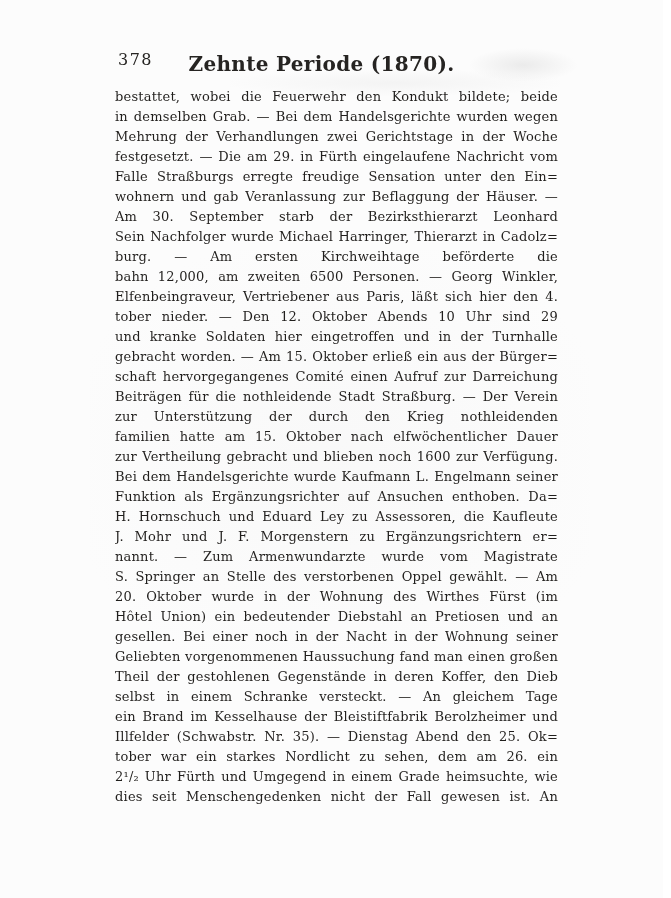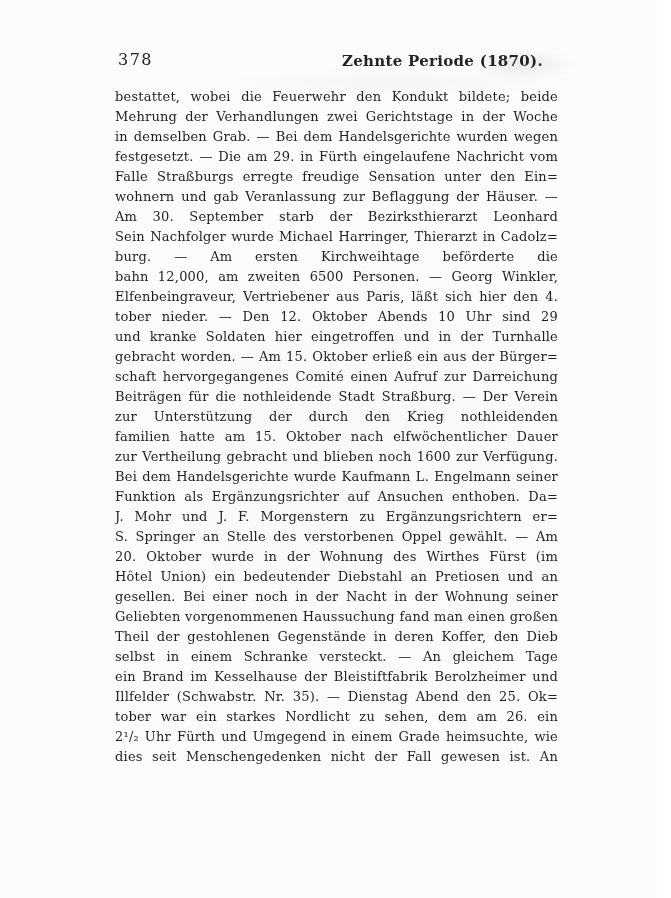--- a/index.html
+++ b/index.html
@@ -25,21 +25,21 @@
     position:absolute;left:90px;top:250px;width:500px;height:420px;
     background:radial-gradient(ellipse at center, rgba(225,225,225,0.12), rgba(252,252,252,0) 80%);
     pointer-events:none;
   }
   .pagenum{
     position:absolute;left:118px;top:50px;
     font-size:16px;letter-spacing:1.5px;color:#262422;
   }
   .runhead{
     position:absolute;left:100px;top:52px;width:443px;
-    text-align:right;font-size:15px;color:#262422;letter-spacing:0.3px;
+    text-align:center;font-size:20px;color:#262422;letter-spacing:0.3px;
     font-weight:bold;
   }
   .bodytext{
     position:absolute;left:115px;top:87px;width:443px;
   }
   .line{
     height:20px;line-height:20px;overflow:hidden;
     font-size:13px;color:#211f1d;
     text-align:justify;text-align-last:justify;
     letter-spacing:0.2px;
@@ -50,41 +50,43 @@
 <body>
 
 <div class="scan">
   <div class="smudge2"></div>
   <div class="smudge1"></div>
   <div class="smudge3"></div>
   <span class="pagenum">378</span>
   <span class="runhead">Zehnte Periode (1870).</span>
   <div class="bodytext">
       <div class="line">bestattet, wobei die Feuerwehr den Kondukt bildete; beide ruhen</div>
+      <div class="line">in demselben Grab. — Bei dem Handelsgerichte wurden wegen</div>
       <div class="line">Mehrung der Verhandlungen zwei Gerichtstage in der Woche</div>
-      <div class="line">in demselben Grab. — Bei dem Handelsgerichte wurden wegen</div>
       <div class="line">festgesetzt. — Die am 29. in Fürth eingelaufene Nachricht vom</div>
       <div class="line">Falle Straßburgs erregte freudige Sensation unter den Ein=</div>
       <div class="line">wohnern und gab Veranlassung zur Beflaggung der Häuser. —</div>
       <div class="line">Am 30. September starb der Bezirksthierarzt Leonhard Guthmann.</div>
       <div class="line">Sein Nachfolger wurde Michael Harringer, Thierarzt in Cadolz=</div>
       <div class="line">burg. — Am ersten Kirchweihtage beförderte die Ludwigs=Eisen=</div>
       <div class="line">bahn 12,000, am zweiten 6500 Personen. — Georg Winkler,</div>
       <div class="line">Elfenbeingraveur, Vertriebener aus Paris, läßt sich hier den 4. Ok=</div>
       <div class="line">tober nieder. — Den 12. Oktober Abends 10 Uhr sind 29 verwundete</div>
       <div class="line">und kranke Soldaten hier eingetroffen und in der Turnhalle unter=</div>
       <div class="line">gebracht worden. — Am 15. Oktober erließ ein aus der Bürger=</div>
       <div class="line">schaft hervorgegangenes Comité einen Aufruf zur Darreichung von</div>
       <div class="line">Beiträgen für die nothleidende Stadt Straßburg. — Der Verein</div>
       <div class="line">zur Unterstützung der durch den Krieg nothleidenden Handwerker=</div>
       <div class="line">familien hatte am 15. Oktober nach elfwöchentlicher Dauer 7230 fl.</div>
       <div class="line">zur Vertheilung gebracht und blieben noch 1600 zur Verfügung. —</div>
       <div class="line">Bei dem Handelsgerichte wurde Kaufmann L. Engelmann seiner</div>
       <div class="line">Funktion als Ergänzungsrichter auf Ansuchen enthoben. Da=</div>
+      <div class="line">H. Hornschuch und Eduard Ley zu Assessoren, die Kaufleute</div>
       <div class="line">J. Mohr und J. F. Morgenstern zu Ergänzungsrichtern er=</div>
+      <div class="line">nannt. — Zum Armenwundarzte wurde vom Magistrate</div>
       <div class="line">S. Springer an Stelle des verstorbenen Oppel gewählt. — Am</div>
       <div class="line">20. Oktober wurde in der Wohnung des Wirthes Fürst (im</div>
       <div class="line">Hôtel Union) ein bedeutender Diebstahl an Pretiosen und an</div>
       <div class="line">gesellen. Bei einer noch in der Nacht in der Wohnung seiner</div>
       <div class="line">Geliebten vorgenommenen Haussuchung fand man einen großen</div>
       <div class="line">Theil der gestohlenen Gegenstände in deren Koffer, den Dieb</div>
       <div class="line">selbst in einem Schranke versteckt. — An gleichem Tage entstand</div>
       <div class="line">ein Brand im Kesselhause der Bleistiftfabrik Berolzheimer und</div>
       <div class="line">Illfelder (Schwabstr. Nr. 35). — Dienstag Abend den 25. Ok=</div>
       <div class="line">tober war ein starkes Nordlicht zu sehen, dem am 26. ein orkan=</div>

